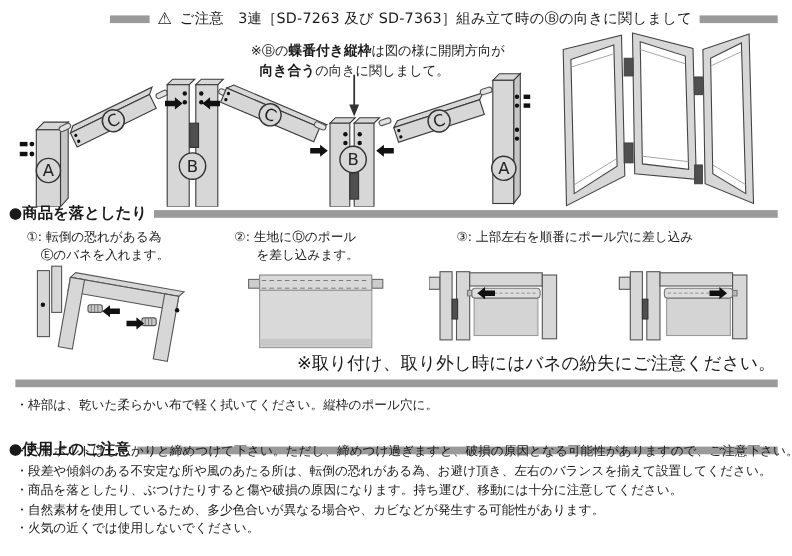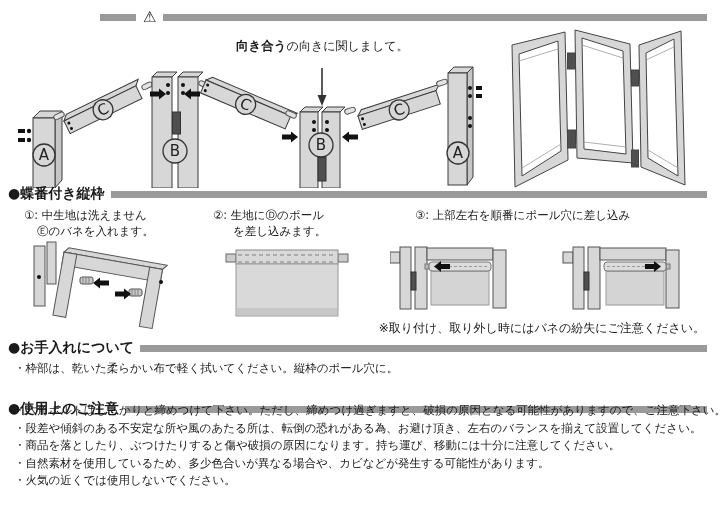--- a/index.html
+++ b/index.html
@@ -22,35 +22,37 @@
   .note-line2{padding-left:8px;}
   
   .sec{position:absolute;left:8px;right:13px;height:16px;display:flex;align-items:center;}
   .sec-h{font-size:14px;font-weight:bold;white-space:nowrap;}
   .sec-bar{flex:1;height:7px;background:#9a9a9a;margin-left:6px;}
   
   .step{position:absolute;top:207px;font-size:11.5px;line-height:16px;white-space:nowrap;}
   .s1{left:24px}.s1 .l2{padding-left:13px}
   .s2{left:213px}.s2 .l2{padding-left:20px}
   .s3{left:415px}.s3 .l2{padding-left:28px}
-  .caution{position:absolute;right:15px;top:320px;font-size:12px;white-space:nowrap;text-align:right;}
+  .caution{position:absolute;right:15px;top:320px;font-size:16px;white-space:nowrap;text-align:right;}
   .bullets{position:absolute;left:14px;font-size:11.5px;line-height:17.5px;white-space:nowrap;}
   
   svg text{font-family:"DejaVu Sans","Liberation Sans",sans-serif;font-size:15px;fill:#222;text-anchor:middle;}
 </style>
 </head>
 <body>
 
 <div class="header">
   <span class="hbar hbar-left"></span>
   <span class="warn">⚠</span>
+  <span class="htitle">ご注意　3連［SD-7263 及び SD-7363］組み立て時のⒷの向きに関しまして</span>
   <span class="hbar hbar-right"></span>
 </div>
 
 <div class="note abs">
+  <div class="note-line1"><span>※Ⓑの</span><b>蝶番付き縦枠</b><span>は図の様に開閉方向が</span></div>
   <div class="note-line2"><b>向き合う</b><span>の向きに関しまして。</span></div>
 </div>
 
 <svg class="abs" style="left:0;top:48px" width="490" height="140" viewBox="0 0 490 140">
   <g stroke="#3a3a3a" stroke-width="1" fill="#d7d7d7">
 
     <g>
       <polygon points="33,70 40,63 62,63 55,70"></polygon>
       <polygon points="55,70 62,63 62,132 55,140" fill="#c6c6c6"></polygon>
       <rect x="33" y="70" width="22" height="70"></rect>
@@ -187,26 +189,26 @@
       <line x1="150" y1="122" x2="180" y2="140" stroke="#9a9a9a" stroke-width="0.8"></line>
     </g>
     <rect x="69.5" y="25" width="8" height="16" fill="#4f4f4f"></rect>
     <rect x="69.5" y="102" width="8" height="18" fill="#4f4f4f"></rect>
     <rect x="133.5" y="42" width="7" height="16" fill="#4f4f4f"></rect>
     <rect x="133.5" y="122" width="7" height="17" fill="#4f4f4f"></rect>
   </g>
 </svg>
 
 <div class="sec" style="top:186px">
-  <span class="sec-h">●蝶番付き縦枠</span>
+  <span class="sec-h">●商品を落としたり</span>
   <span class="sec-bar"></span>
 </div>
 
 <div class="step s1">
-  <div class="l1">①: 中生地は洗えません</div>
+  <div class="l1">①: 転倒の恐れがある為</div>
   <div class="l2">Ⓔのバネを入れます。</div>
 </div>
 <div class="step s2">
   <div class="l1">②: 生地にⒹのポール</div>
   <div class="l2">を差し込みます。</div>
 </div>
 <div class="step s3">
   <div class="l1">③: 上部左右を順番にポール穴に差し込み</div>
 </div>
 
@@ -280,21 +282,20 @@
       <rect x="214" y="18" width="62" height="9" rx="3" fill="#dcdcdc" stroke="#777"></rect>
       <line x1="217" y1="22.5" x2="271" y2="22.5" stroke="#888" stroke-dasharray="3 2" stroke-width="0.8"></line>
       <polygon points="255,20 264,20 264,17 271,22.5 264,28 264,25 255,25" fill="#111" stroke="none"></polygon>
     </g>
   </g>
 </svg>
 
 <div class="caution">※取り付け、取り外し時にはバネの紛失にご注意ください。</div>
 
 <div class="sec" style="top:340px">
-  <span class="sec-h">●お手入れについて</span>
   <span class="sec-bar"></span>
 </div>
 <div class="bullets" style="top:360px">
   <div>・枠部は、乾いた柔らかい布で軽く拭いてください。縦枠のポール穴に。</div>
 </div>
 
 <div class="sec" style="top:401px">
   <span class="sec-h">●使用上のご注意</span>
   <span class="sec-bar"></span>
 </div>

